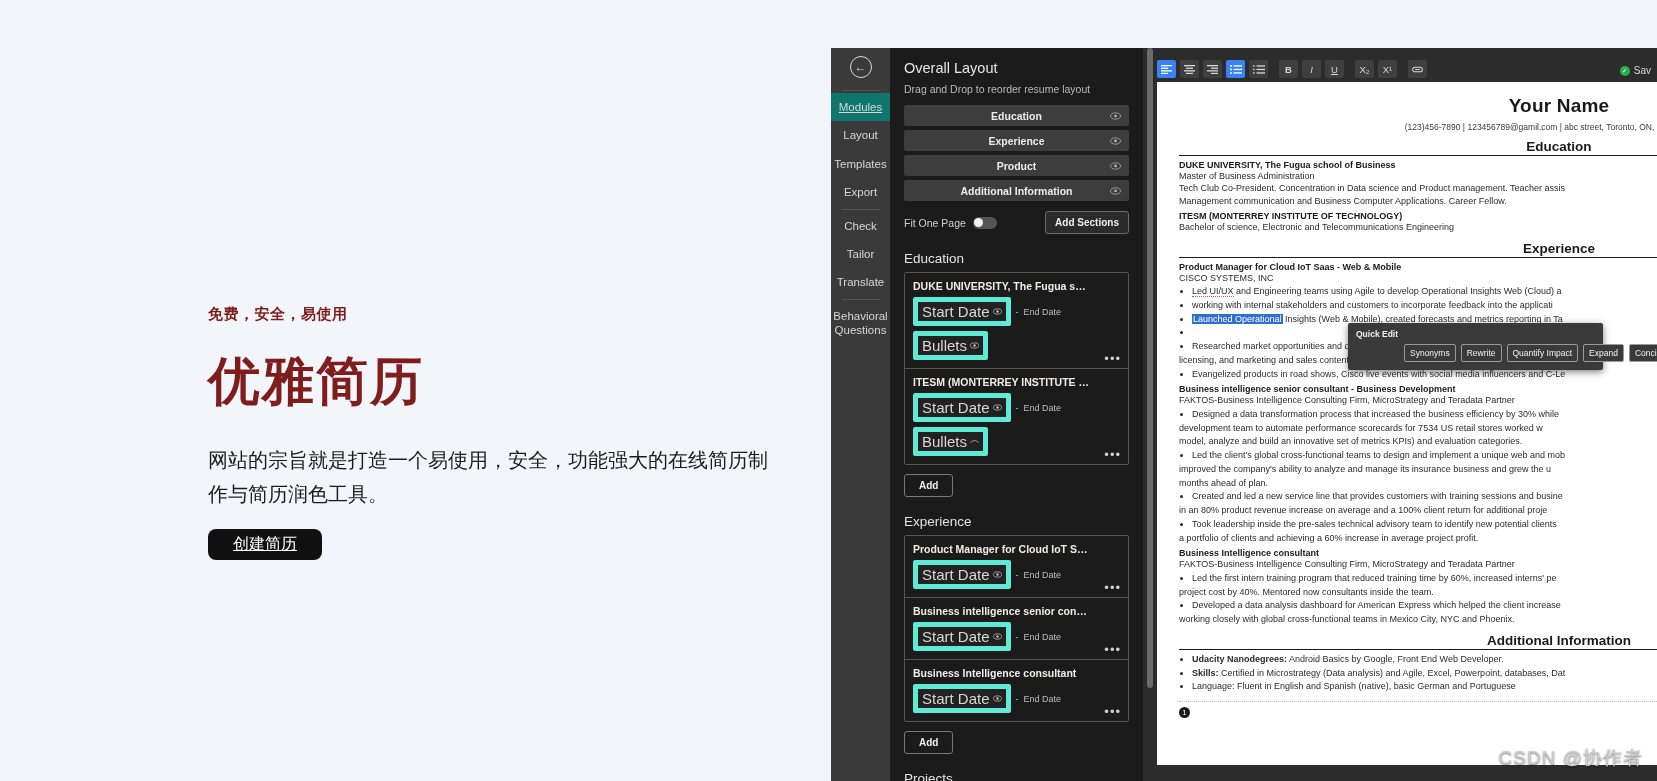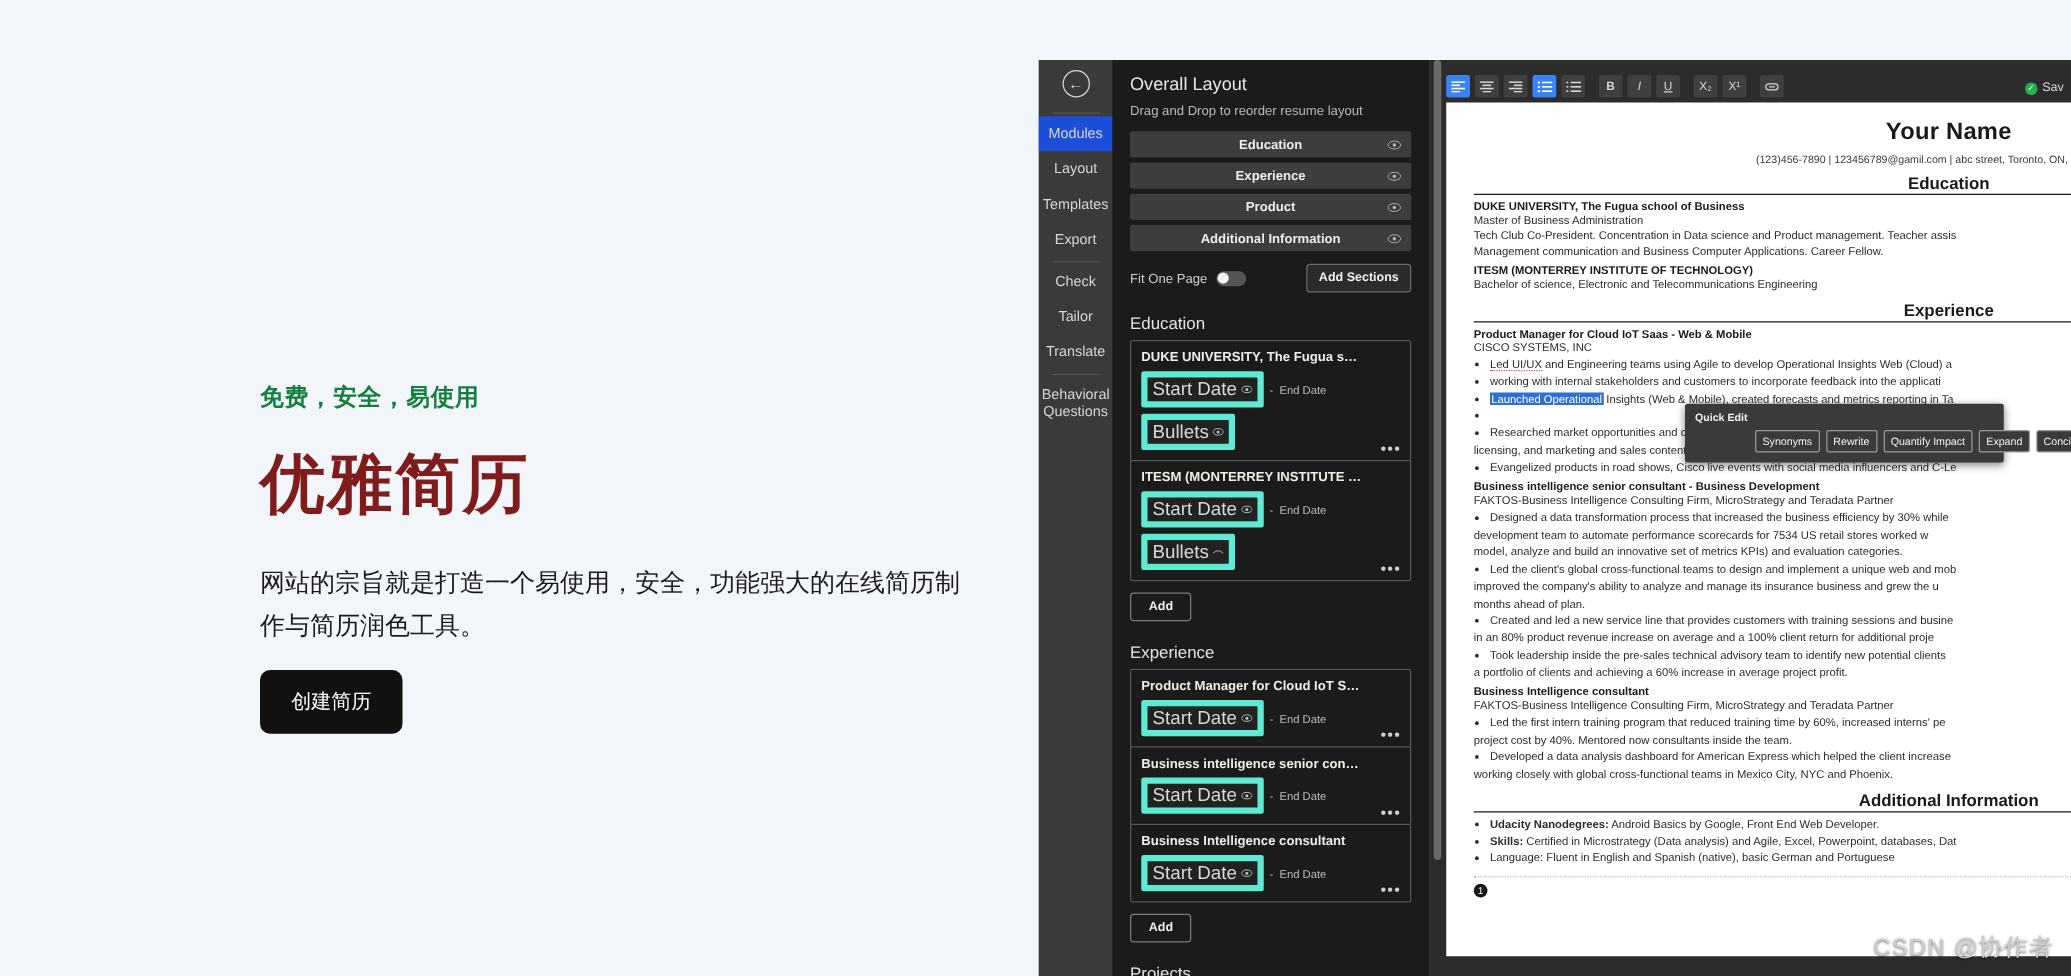--- a/index.html
+++ b/index.html
@@ -12,35 +12,35 @@
 
   
   #landing {
     position: absolute; left: 0; top: 0; width: 831px; height: 781px;
     background: #f2f6fb;
   }
   #landing-inner {
     position: absolute; left: 208px; top: 305px; width: 600px;
   }
   .eyebrow {
-    font-size: 19px; font-weight: bold; color: #15803d;
+    font-size: 15px; font-weight: bold; color: #7f1d1d;
     letter-spacing: .5px; margin-bottom: 18px;
   }
   .hero-title {
     font-size: 52px; font-weight: bold; color: #7f1d1d;
     letter-spacing: 2px; line-height: 1.05; margin-bottom: 34px; margin-top: 30px;
   }
   .hero-sub {
     font-size: 20px; color: #1b1b1b; line-height: 1.72; max-width: 560px;
     margin-bottom: 18px;
   }
   .cta-btn {
     display: inline-block; background: #111; color: #fff;
-    font-size: 16px; padding: 15px 25px; border-radius: 8px;
-    border: none; cursor: pointer;
+    font-size: 16px; padding: 5px 25px; border-radius: 8px;
+    border: none; cursor: pointer; text-decoration: underline;
   }
 
   
   #app {
     position: absolute; left: 831px; top: 48px;
     width: 826px; height: 733px;
     background: #1e1e1e; display: flex; overflow: hidden;
   }
 
   
@@ -53,21 +53,21 @@
     width: 22px; height: 22px; border-radius: 50%;
     border: 1.5px solid #d8d8d8; color: #d8d8d8;
     display: flex; align-items: center; justify-content: center;
     font-size: 12px; margin-bottom: 10px; cursor: pointer;
   }
   .rail-sep { width: 38px; height: 1px; background: #555; margin: 2px 0; }
   .rail-item {
     width: 100%; text-align: center; font-size: 11.5px;
     padding: 7px 2px; color: #d7d7d7; cursor: pointer; line-height: 1.25;
   }
-  .rail-item.active { background: #1d4ed8; }
+  .rail-item.active { background: #0f766e; text-decoration: underline; }
 
   
   #panel {
     width: 253px; flex: 0 0 253px; background: #1b1b1b;
     padding: 12px 14px 0 14px; overflow: hidden; position: relative;
   }
   .panel-h1 { font-size: 14.5px; color: #e6e6e6; margin-bottom: 7px; font-weight: 400; }
   .panel-sub { font-size: 10.5px; color: #b9b9b9; margin-bottom: 10px; }
   .layout-row {
     background: #3d3d3d; border-radius: 2px; height: 21px;

